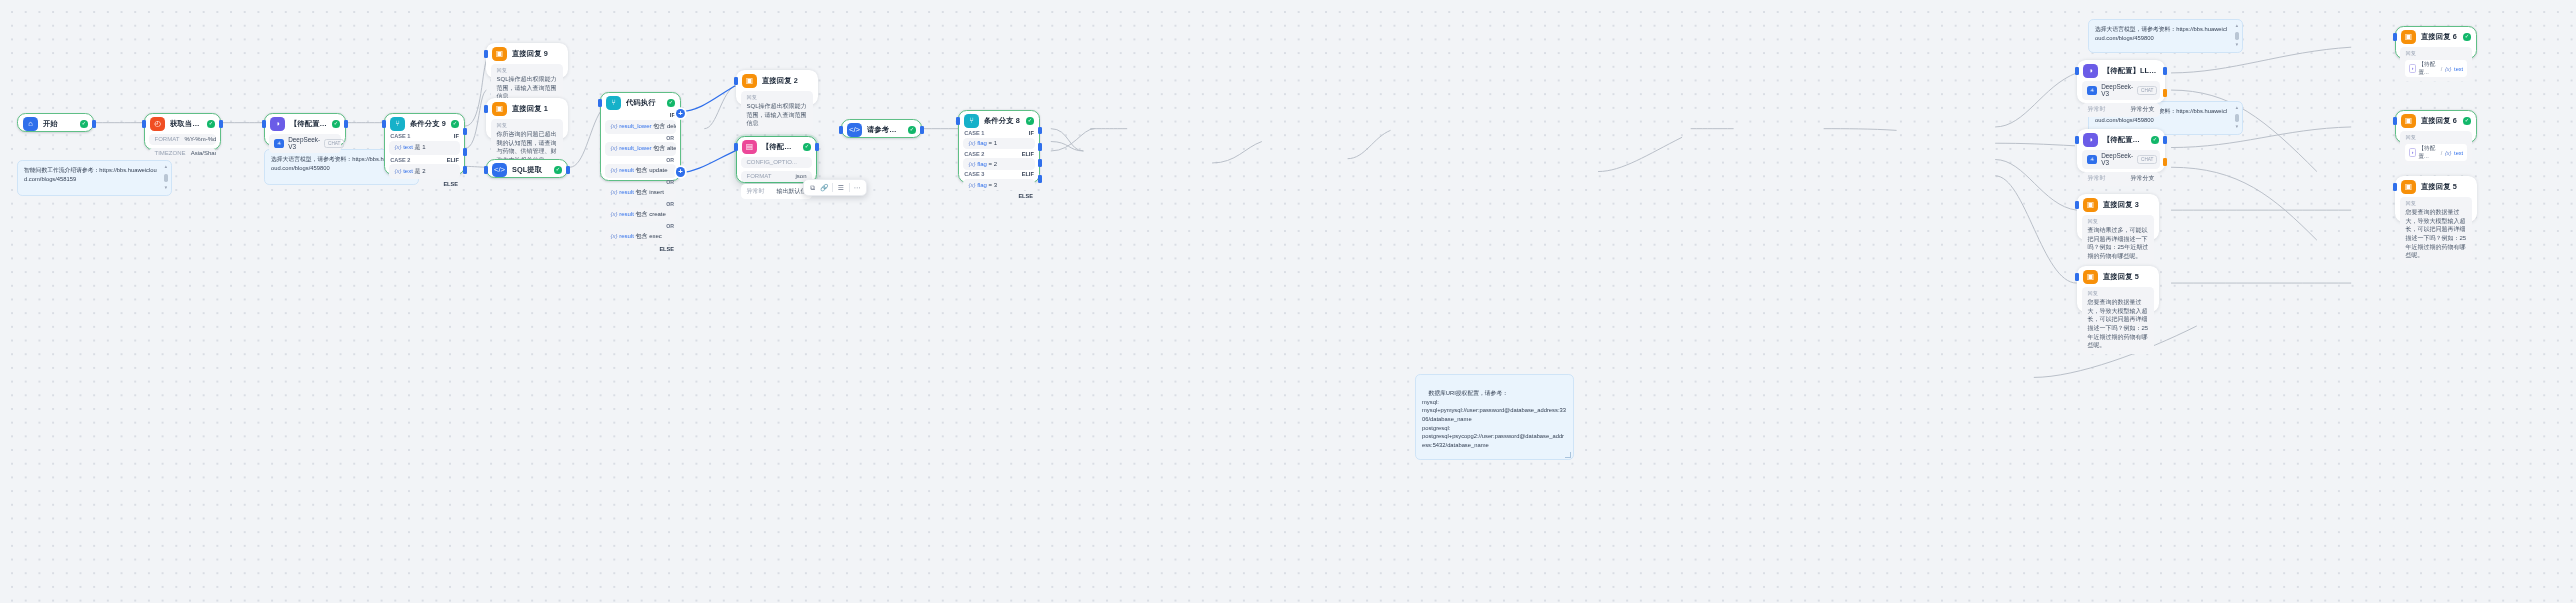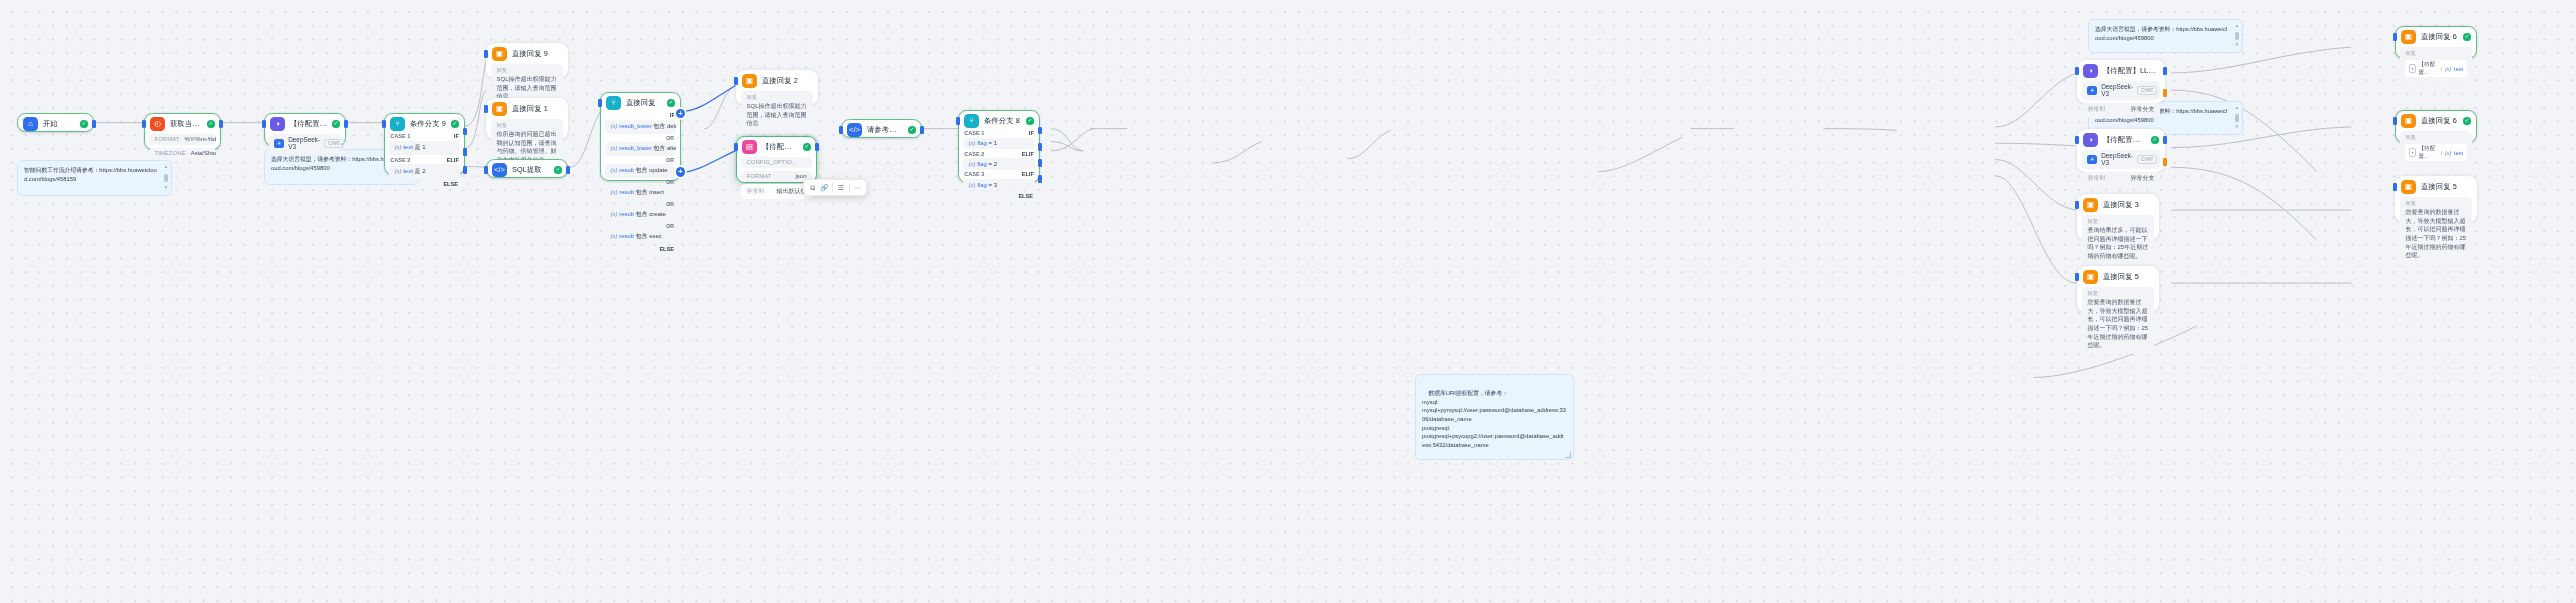--- a/index.html
+++ b/index.html
@@ -26,21 +26,21 @@
   }
   .node.plain{border:0.9px solid transparent;box-shadow:0 0.9px 3.4px rgba(16,24,40,.12);}
   .node.selected{border:0.9px solid #4fb97d;box-shadow:0 0 0 1.7px rgba(79,185,125,.18),0 2.6px 8.6px rgba(16,24,40,.16);}
   .nhead{display:flex;align-items:center;gap:5.2px;padding:6px 6.9px 3.4px 6.9px;}
   .nicon{
     width:14.6px;height:14.6px;border-radius:4.3px;flex:0 0 14.6px;
     display:flex;align-items:center;justify-content:center;
     color:#fff;font-size:7.7px;line-height:1;
   }
   .ntitle{
-    font-size:7.3px;font-weight:normal;color:#1d2939;white-space:nowrap;
+    font-size:7.3px;font-weight:bold;color:#1d2939;white-space:nowrap;
     overflow:hidden;text-overflow:ellipsis;flex:1 1 auto;letter-spacing:0.1px;
   }
   .okdot{
     width:7.7px;height:7.7px;border-radius:50%;background:#12b76a;flex:0 0 7.7px;
     display:flex;align-items:center;justify-content:center;
     color:#fff;font-size:5.2px;line-height:1;
   }
   .nbody{padding:0 6.9px 6px 6.9px;}
   .kv{
     display:flex;justify-content:space-between;align-items:center;gap:5.2px;
@@ -320,21 +320,21 @@
       <span class="ntitle">SQL提取</span>
       <span class="okdot">✓</span>
     </div>
     <span class="port" style="left:-2.6px;top:6px;"></span>
     <span class="port" style="right:-2.6px;top:6px;"></span>
   </div>
 
   <div class="node" style="left:600px;top:92px;width:81px;height:89px;">
     <div class="nhead" style="padding:2.6px 5.2px 0 5.2px;">
       <span class="nicon" style="background:#16b1c9;">⑂</span>
-      <span class="ntitle">直接回复</span>
+      <span class="ntitle">代码执行</span>
       <span class="okdot">✓</span>
     </div>
     <div class="nbody" style="padding:0 4.3px 2.6px 4.3px;">
       <div class="caserow" style="justify-content:flex-end;">
         <span class="op">IF</span>
       </div>
       <div class="cond">
         <span class="x">{x}</span>
         <span class="vn">result_lower</span>
         <span class="cn">包含</span>

